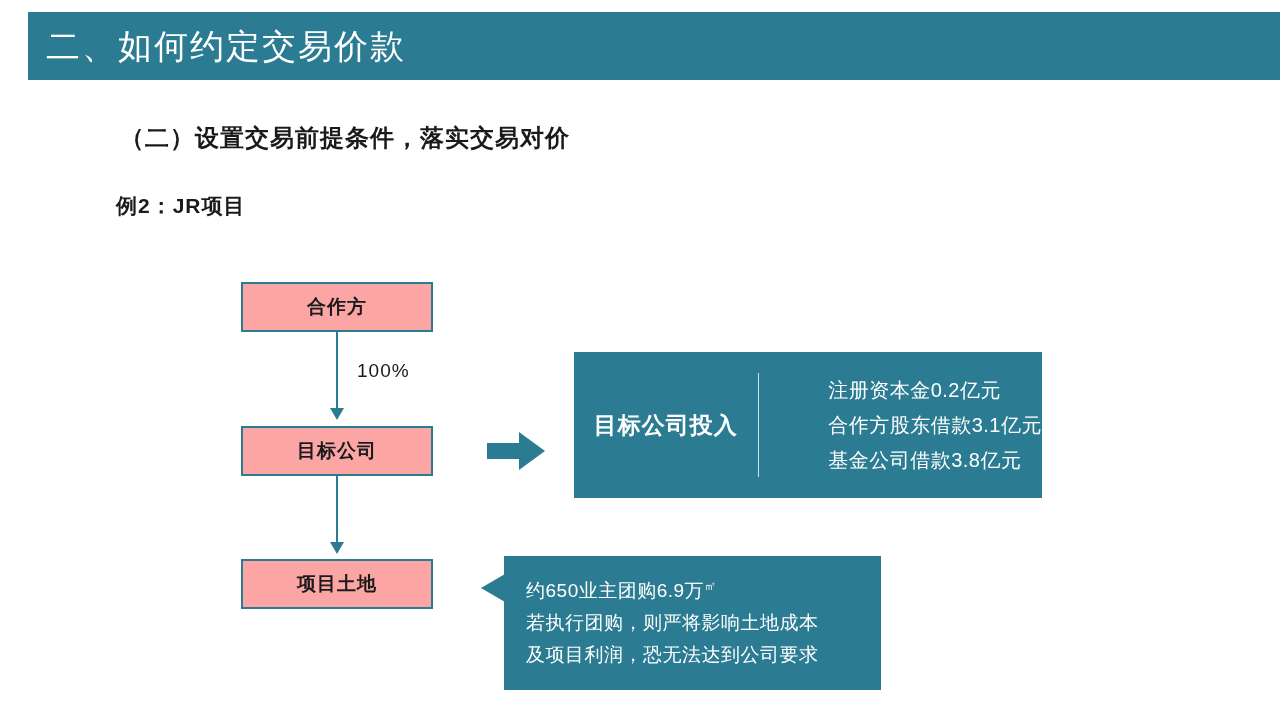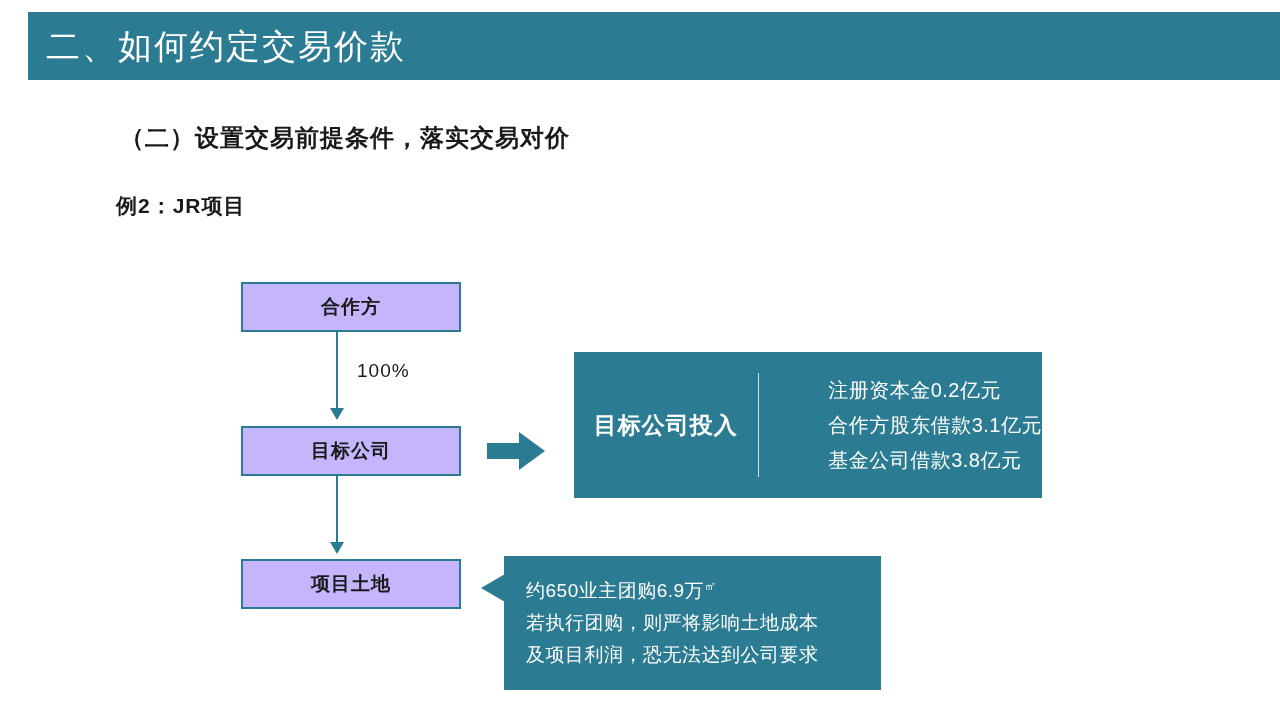--- a/index.html
+++ b/index.html
@@ -63,24 +63,24 @@
     font-size: 21px;
     font-weight: bold;
     color: #1a1a1a;
     letter-spacing: 1px;
     white-space: nowrap;
   }
 
   
   .flow-box {
     position: absolute;
-    width: 220px;
+    width: 192px;
     height: 50px;
     border: 2px solid #2b7c93;
-    background: #c4b5fd;
+    background: #fca5a5;
     box-sizing: border-box;
     display: flex;
     align-items: center;
     justify-content: center;
     font-size: 19px;
     font-weight: bold;
     color: #1a1a1a;
     letter-spacing: 1px;
   }
   #box-partner { left: 241px; top: 282px; }

